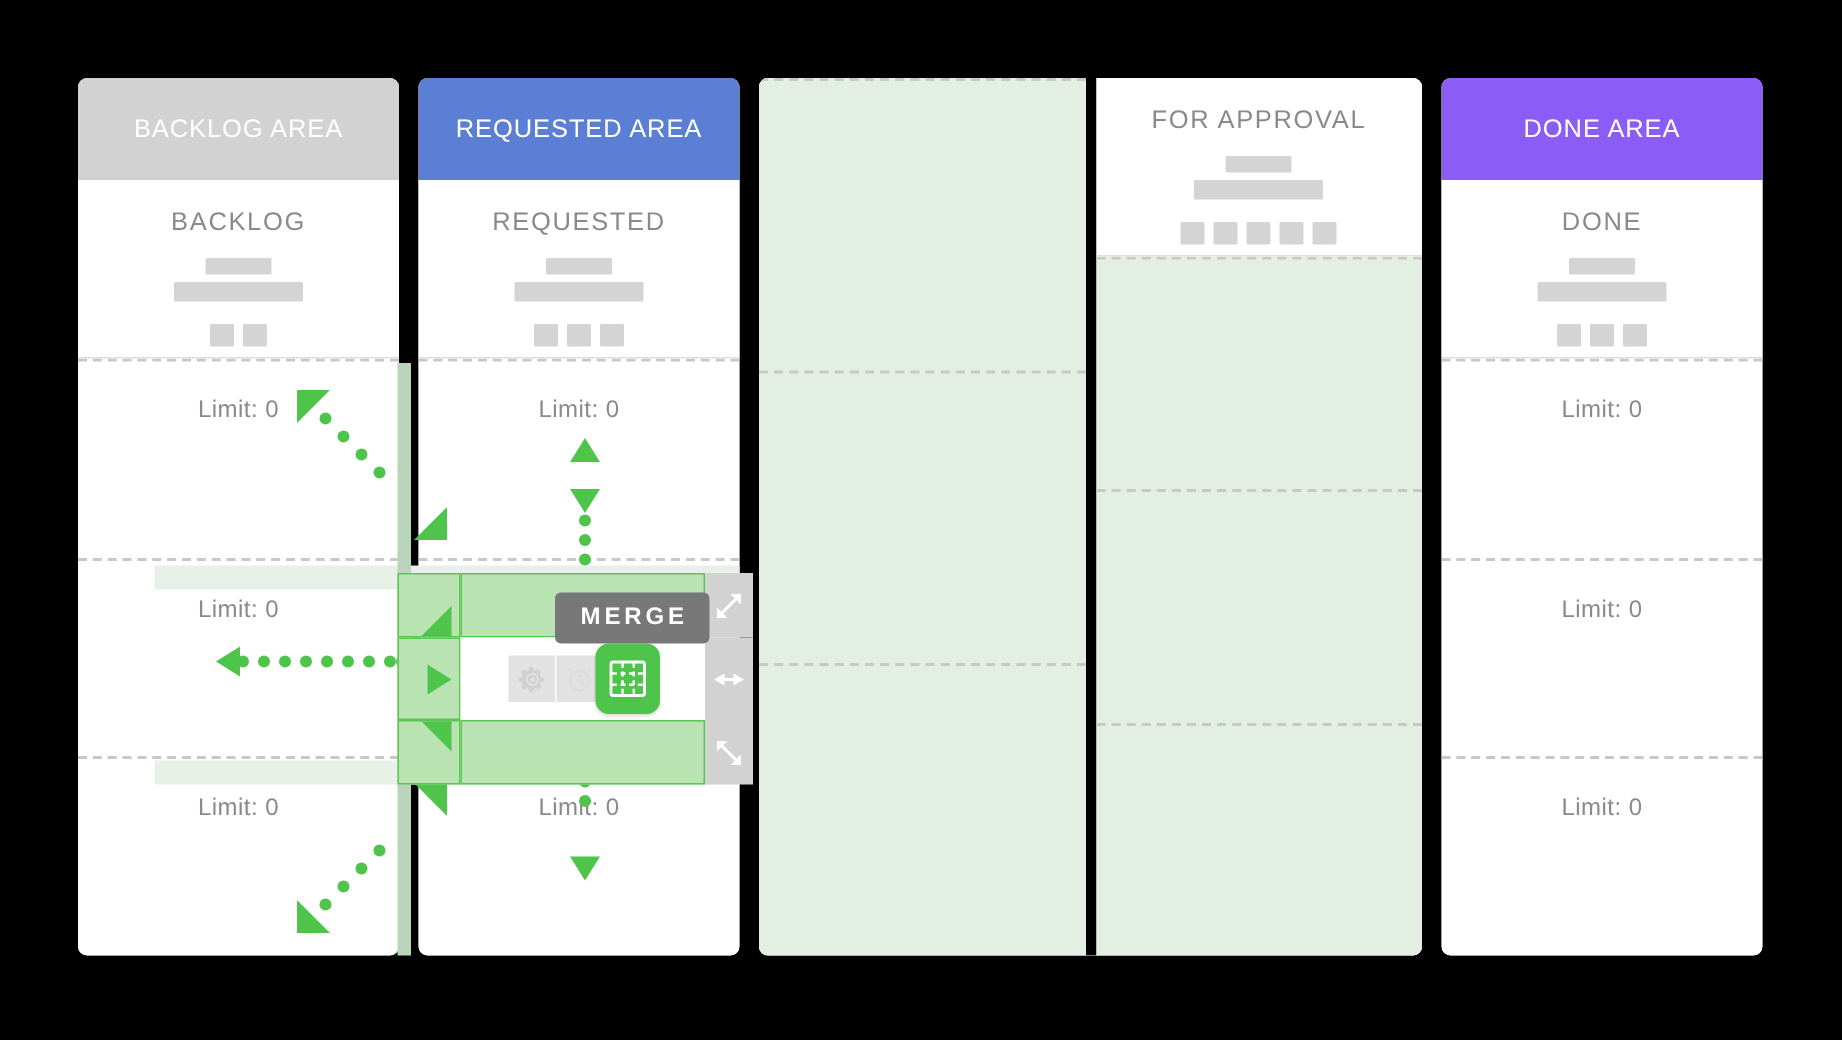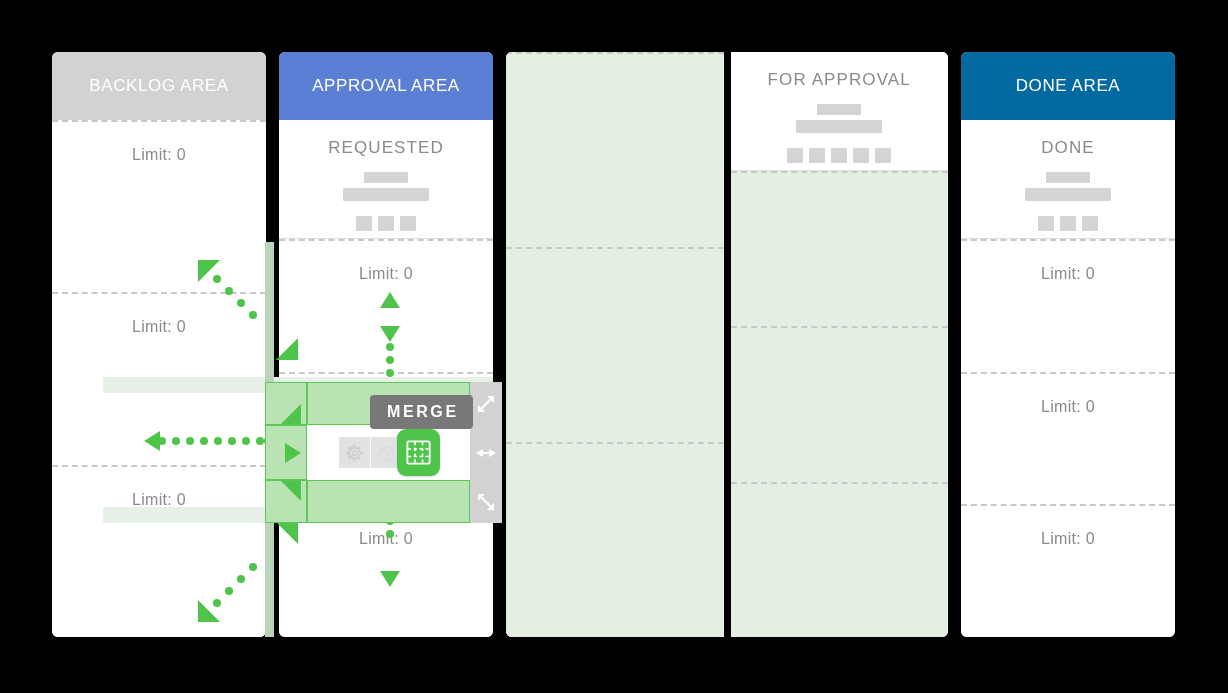--- a/index.html
+++ b/index.html
@@ -37,21 +37,21 @@
     align-items: center;
     justify-content: center;
     color: #fff;
     font-weight: normal;
     font-size: 17px;
     letter-spacing: 0.6px;
   }
   .area-header.grey   { background: #d2d2d2; }
   .area-header.blue   { background: #5b7fd4; }
   .area-header.orange { background: #efae38; }
-  .area-header.green  { background: #0369a1; }
+  .area-header.green  { background: #8b5cf6; }
 
   
   .subcols { display: flex; flex: 1 1 auto; position: relative; }
   .subcol {
     flex: 1 1 0;
     position: relative;
     display: flex;
     flex-direction: column;
     background: #fff;
   }
@@ -170,38 +170,47 @@
 
 <div id="root">
   <div id="board">
 
     <div class="column" style="left:0px; width:214px;">
       <div class="area-header grey">
         <span>BACKLOG AREA</span>
       </div>
       <div class="subcols">
         <div class="subcol">
+          <div class="col-title-block">
+            <div class="col-title">BACKLOG</div>
+            <div class="ph-bar short"></div>
+            <div class="ph-bar long"></div>
+            <div class="ph-chips">
+              <div class="ph-chip"></div>
+              <div class="ph-chip"></div>
+            </div>
+          </div>
           <div class="lanes">
             <div class="lane">
               <span class="lane-label">Limit: 0</span>
               </div>
             <div class="lane">
               <span class="lane-label">Limit: 0</span>
               </div>
             <div class="lane">
               <span class="lane-label">Limit: 0</span>
               </div>
           </div>
         </div>
       </div>
     </div>
 
     <div class="column" style="left:227px; width:214px;">
       <div class="area-header blue">
-        <span>APPROVAL AREA</span>
+        <span>REQUESTED AREA</span>
       </div>
       <div class="subcols">
         <div class="subcol">
           <div class="col-title-block">
             <div class="col-title">REQUESTED</div>
             <div class="ph-bar short"></div>
             <div class="ph-bar long"></div>
             <div class="ph-chips">
               <div class="ph-chip"></div>
               <div class="ph-chip"></div>

